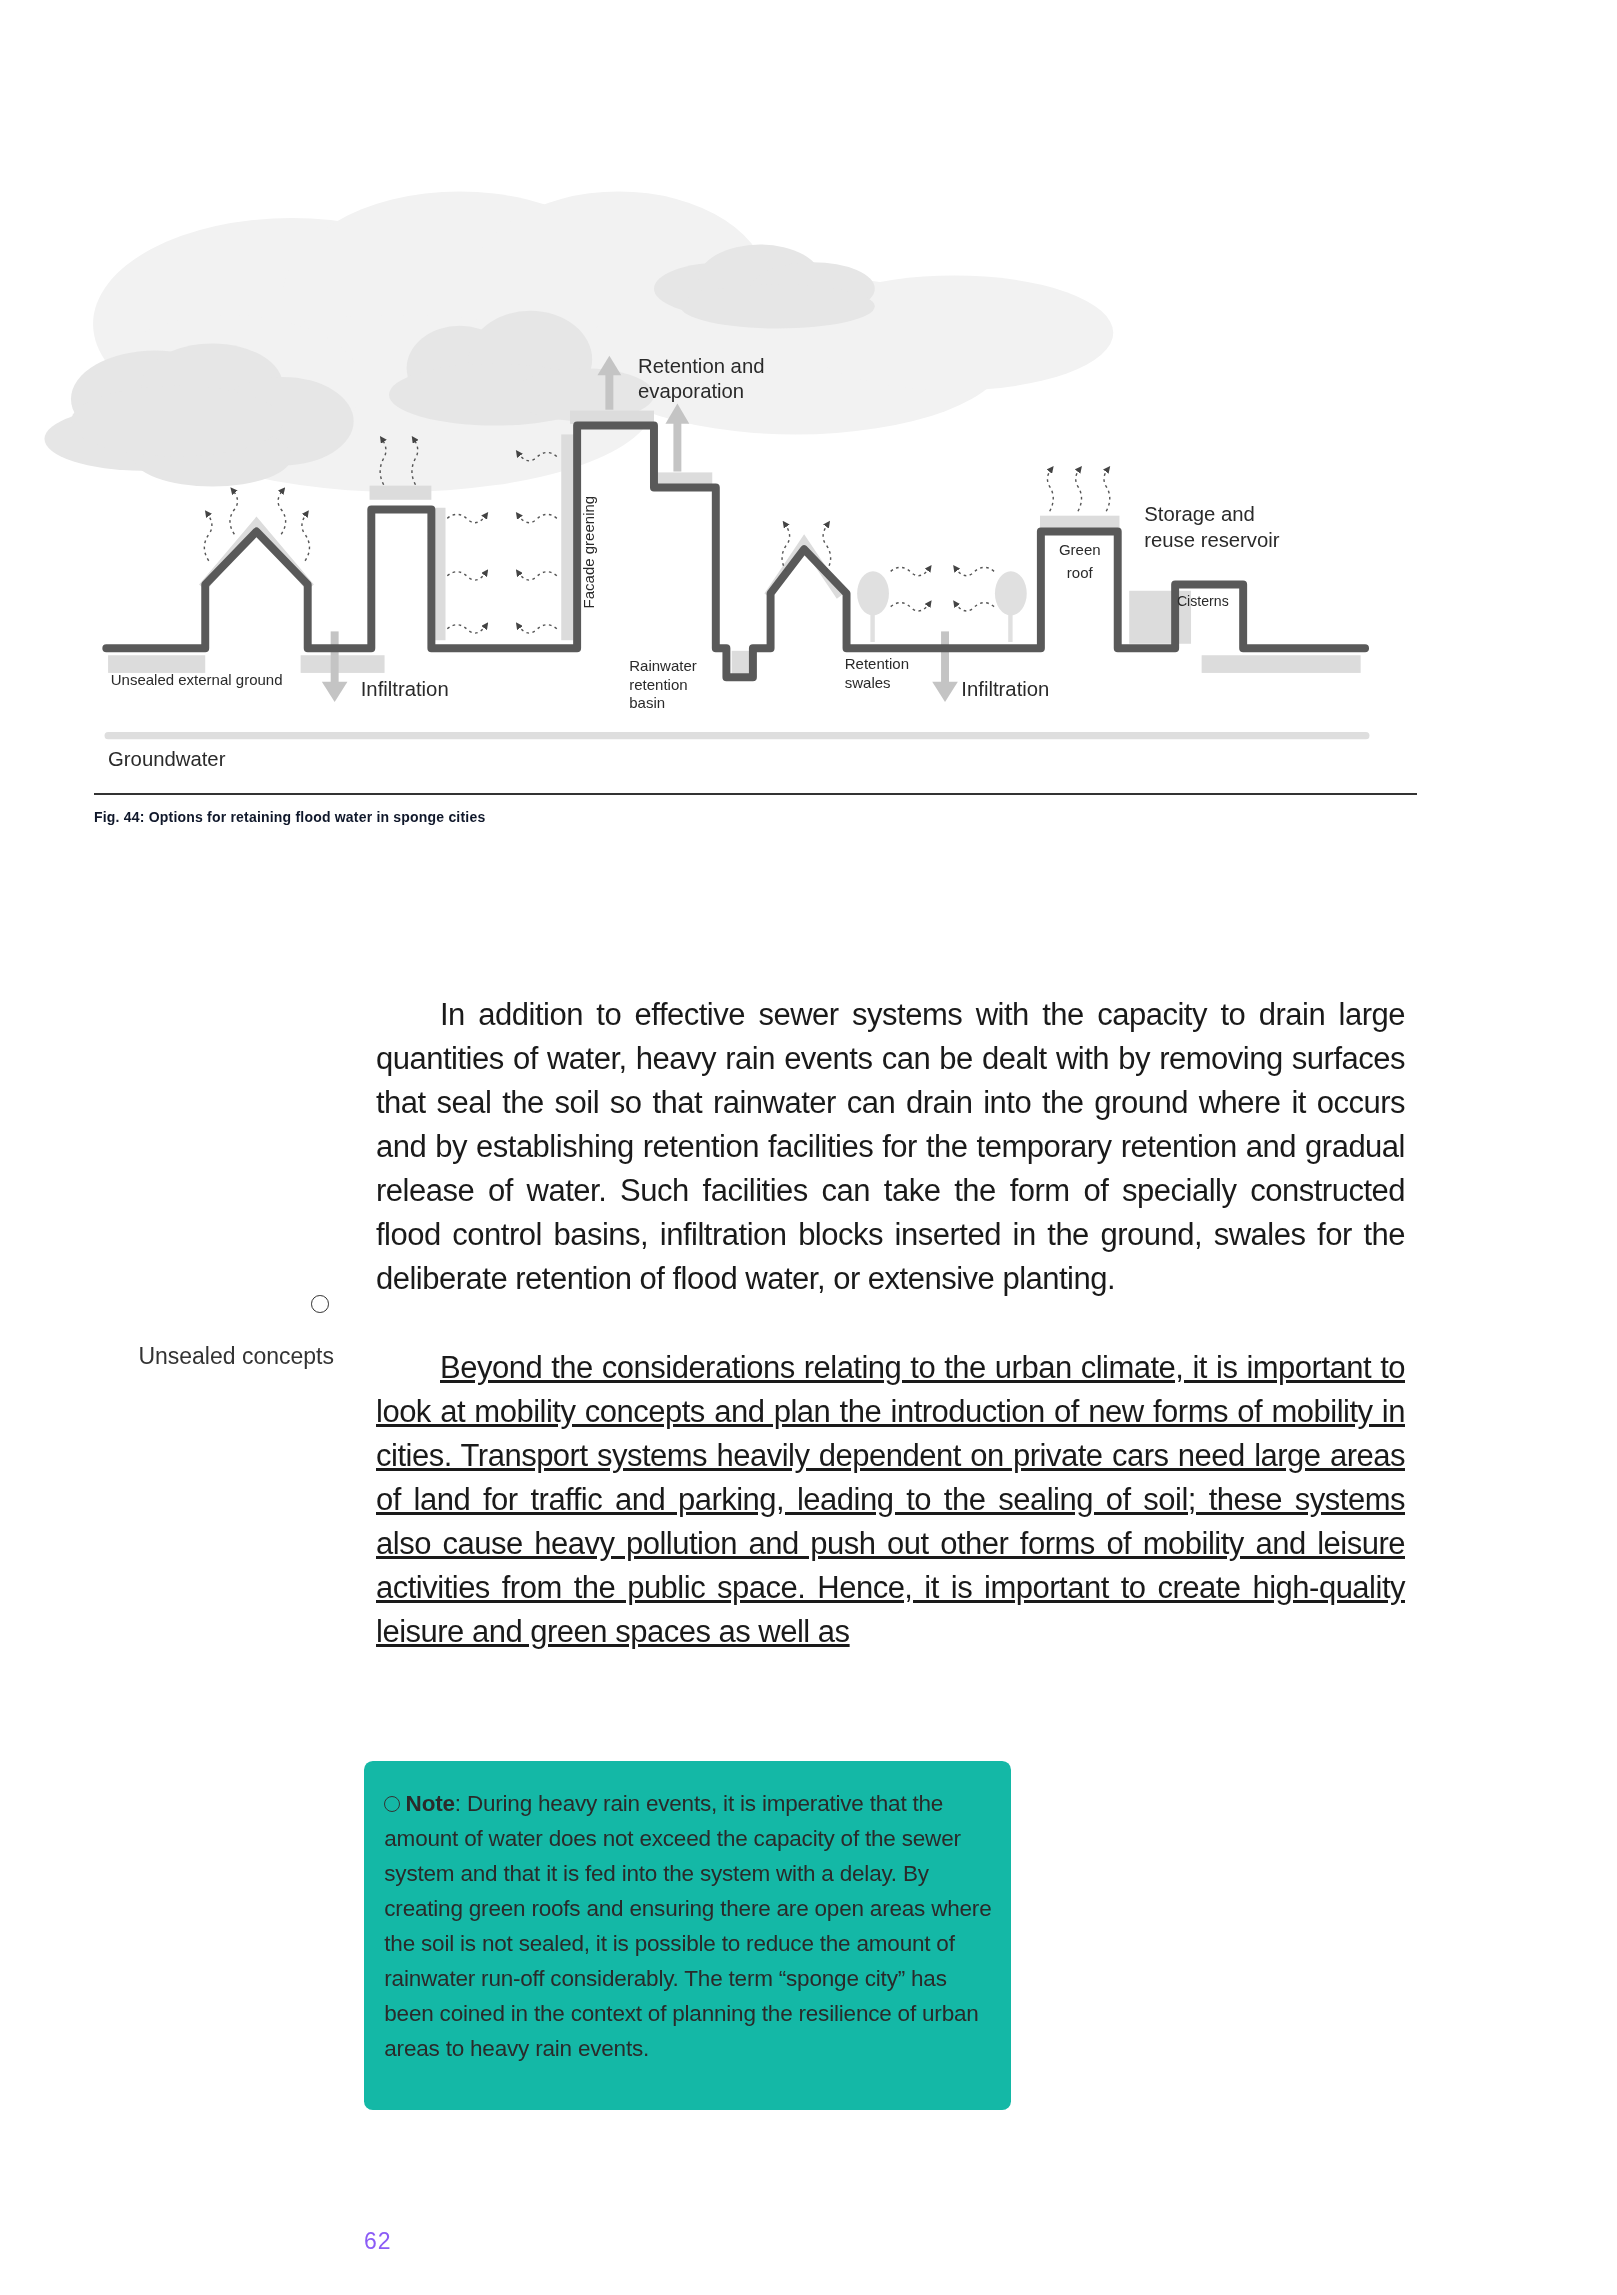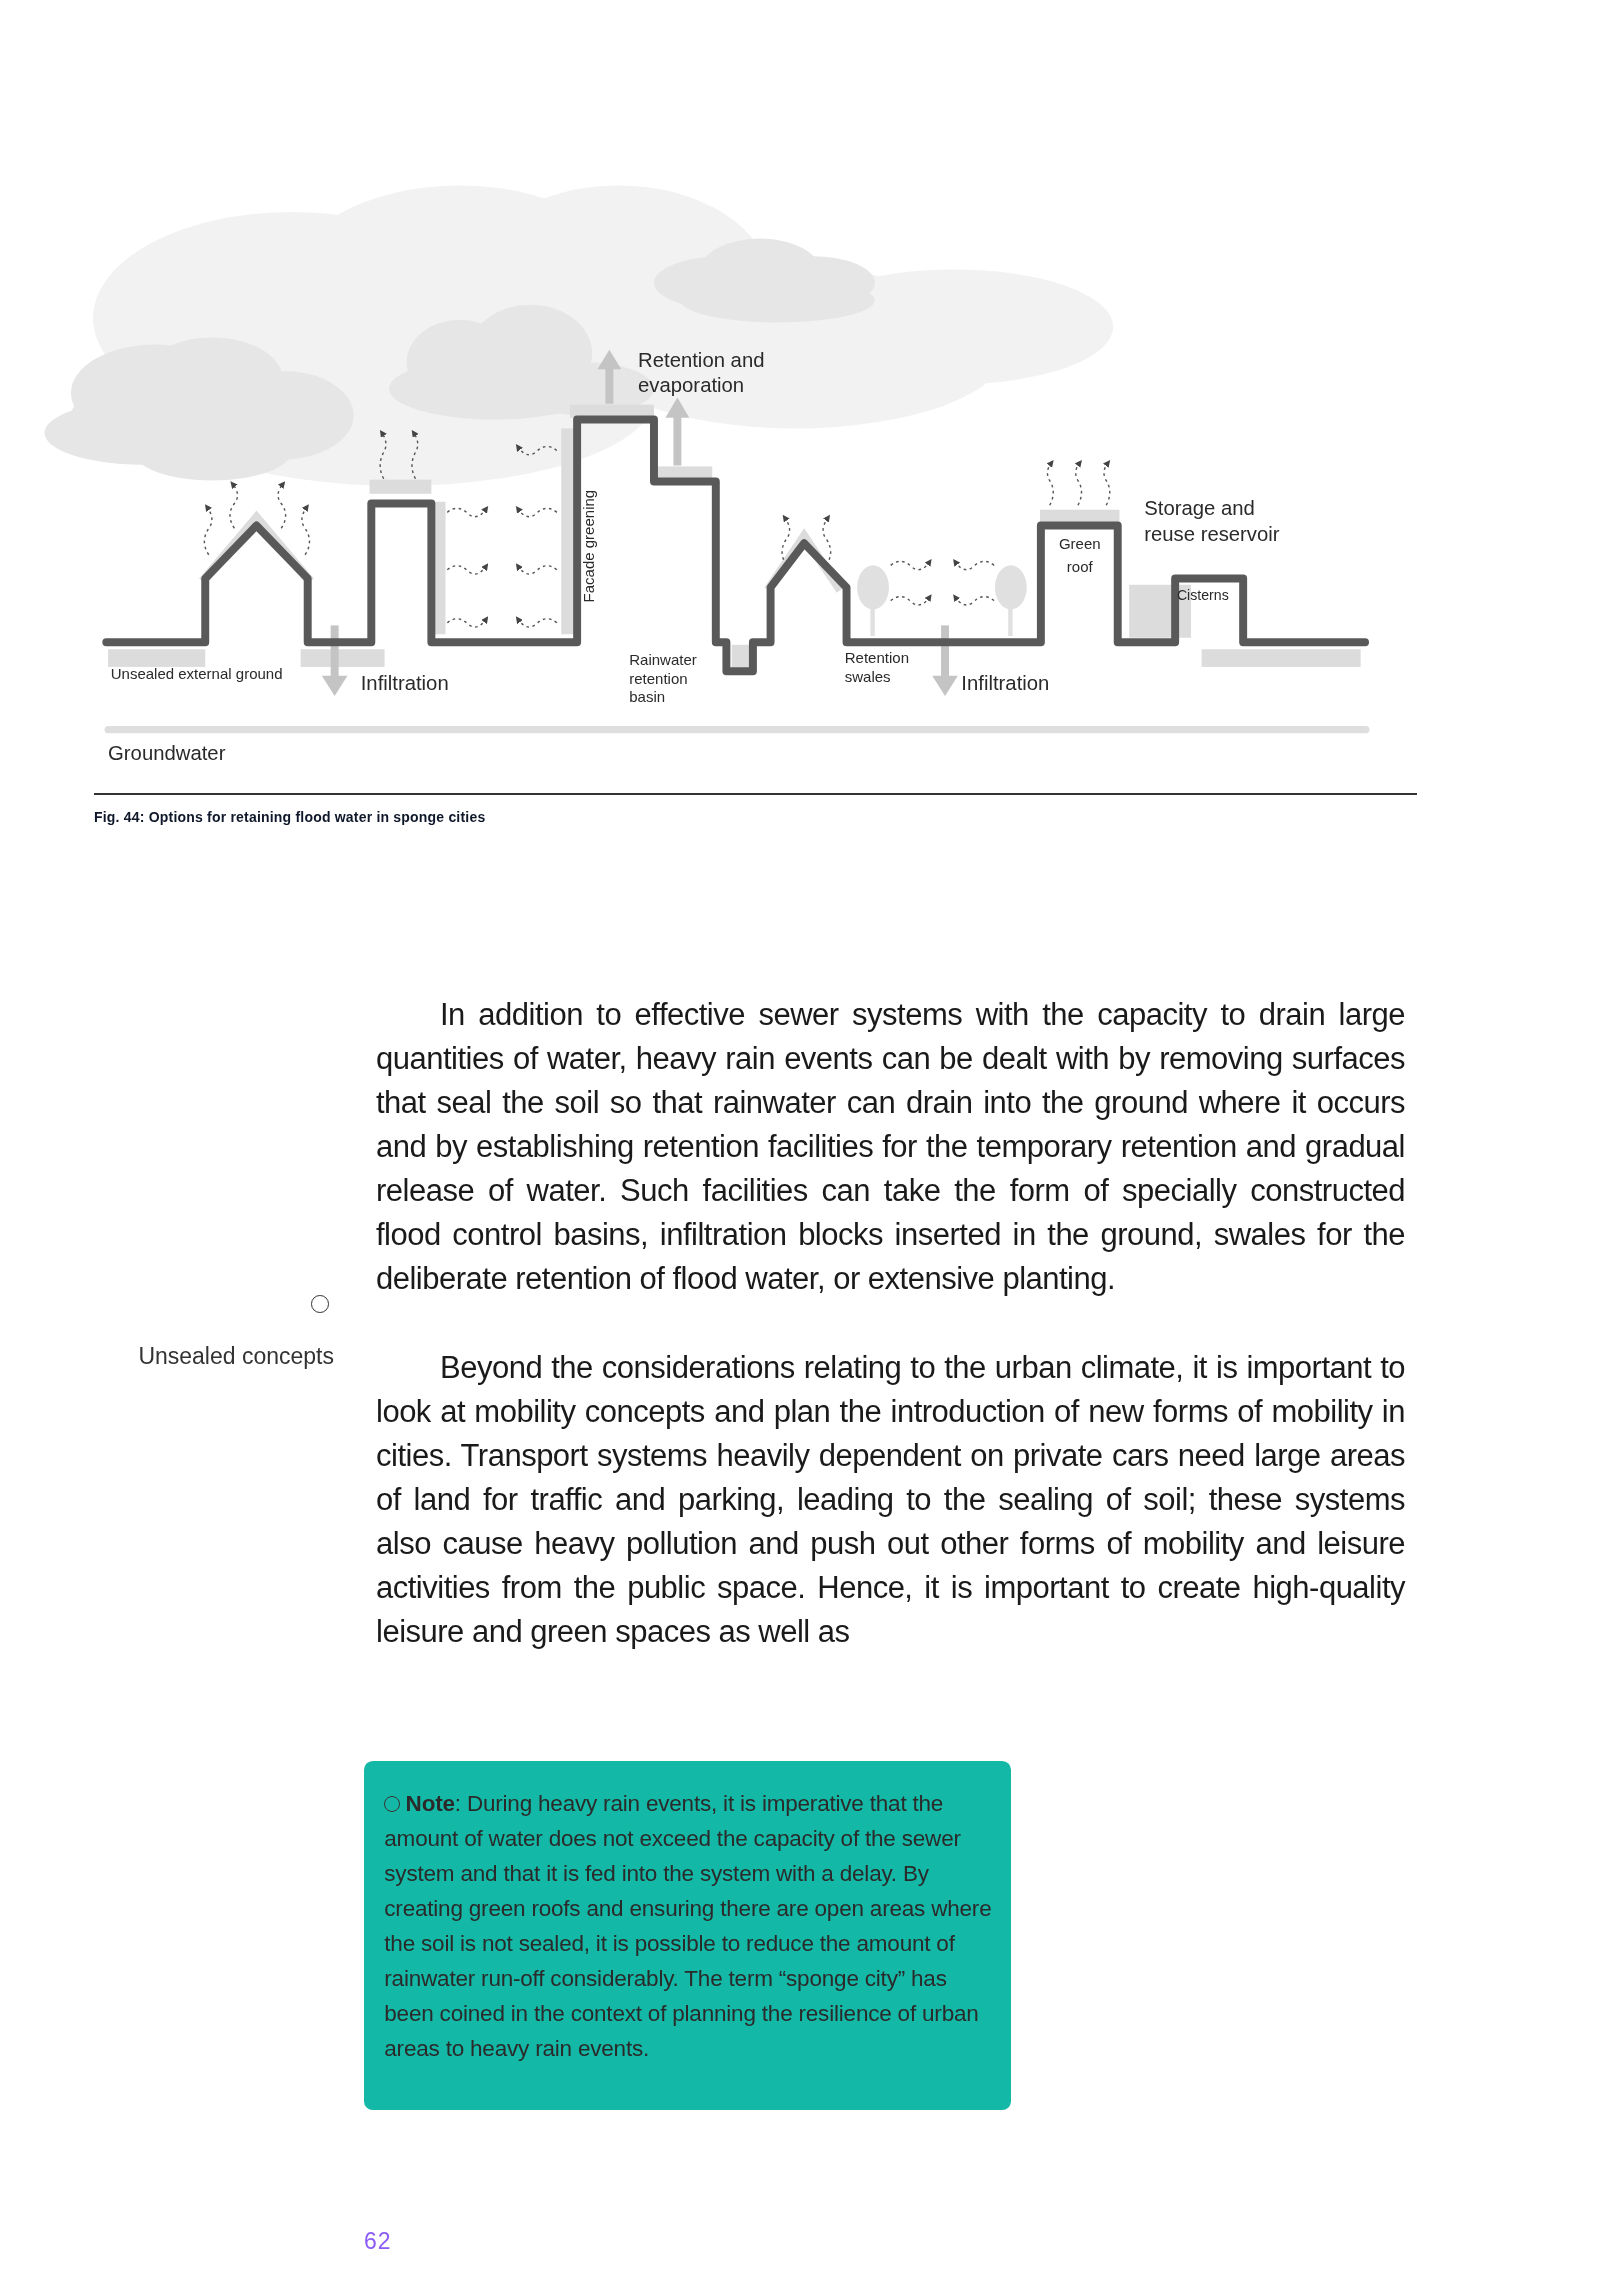--- a/index.html
+++ b/index.html
@@ -1,29 +1,29 @@
 <!DOCTYPE html>
 <html style="font-size:14px"><head>
   <meta charset="utf-8">
   <style>
     html, body { margin: 0; padding: 0; background: #ffffff; }
     body { width: 1618px; height: 2295px; position: relative; overflow: hidden;
            font-family: "Liberation Sans", "DejaVu Sans", sans-serif; color: #1e1e1e; }
-    #figure { position: absolute; left: 0; top: 0; width: 1504px; height: 795px; }
+    #figure { position: absolute; left: 0; top: 6px; width: 1504px; height: 795px; }
     #figure svg { display: block; }
     .lbl { font-family: "Liberation Sans", sans-serif; fill: #2a2a2a; }
     .rule { position: absolute; left: 94px; top: 793px; width: 1323px; height: 1.8px; background: #333; }
     .caption { position: absolute; left: 94px; top: 809px; font-size: 14px; font-weight: bold;
                color: #0f172a; letter-spacing: 0.2px; }
     .body-text { position: absolute; left: 364px; width: 1053px; font-family: "Liberation Sans", sans-serif;
                  font-size: 31px; line-height: 44px; color: #1a1a1a; text-align: justify;
                  letter-spacing: -0.5px; word-spacing: 0px; }
     .body-text p { margin: 12px; text-indent: 64px; }
     .p1 { top: 981px; }
-    .p2 { top: 1334px; }
+    .p2 { top: 1334px; text-decoration: underline; }
     .margin-marker { position: absolute; left: 311px; top: 1295px; width: 17.7px; height: 17.7px;
                      border: 1.8px solid #333; border-radius: 50%; box-sizing: border-box; }
     .margin-label { position: absolute; right: 1284px; top: 1343px; font-size: 23px; color: #333;
                     white-space: nowrap; }
     .note-box { position: absolute; left: 364px; top: 1761px; width: 647px; height: 349px;
                 background: #14b8a6; border-radius: 8.8px; box-sizing: border-box;
                 padding: 25px 17.7px 17.7px 20.3px; }
     .note-text { font-size: 22.5px; line-height: 35px; color: #2a2a2a; letter-spacing: -0.2px; }
     .note-circle { display: inline-block; width: 16px; height: 16px; border: 1.8px solid #333;
                    border-radius: 50%; box-sizing: border-box; vertical-align: -0.9px; margin-right: 5.3px; }

